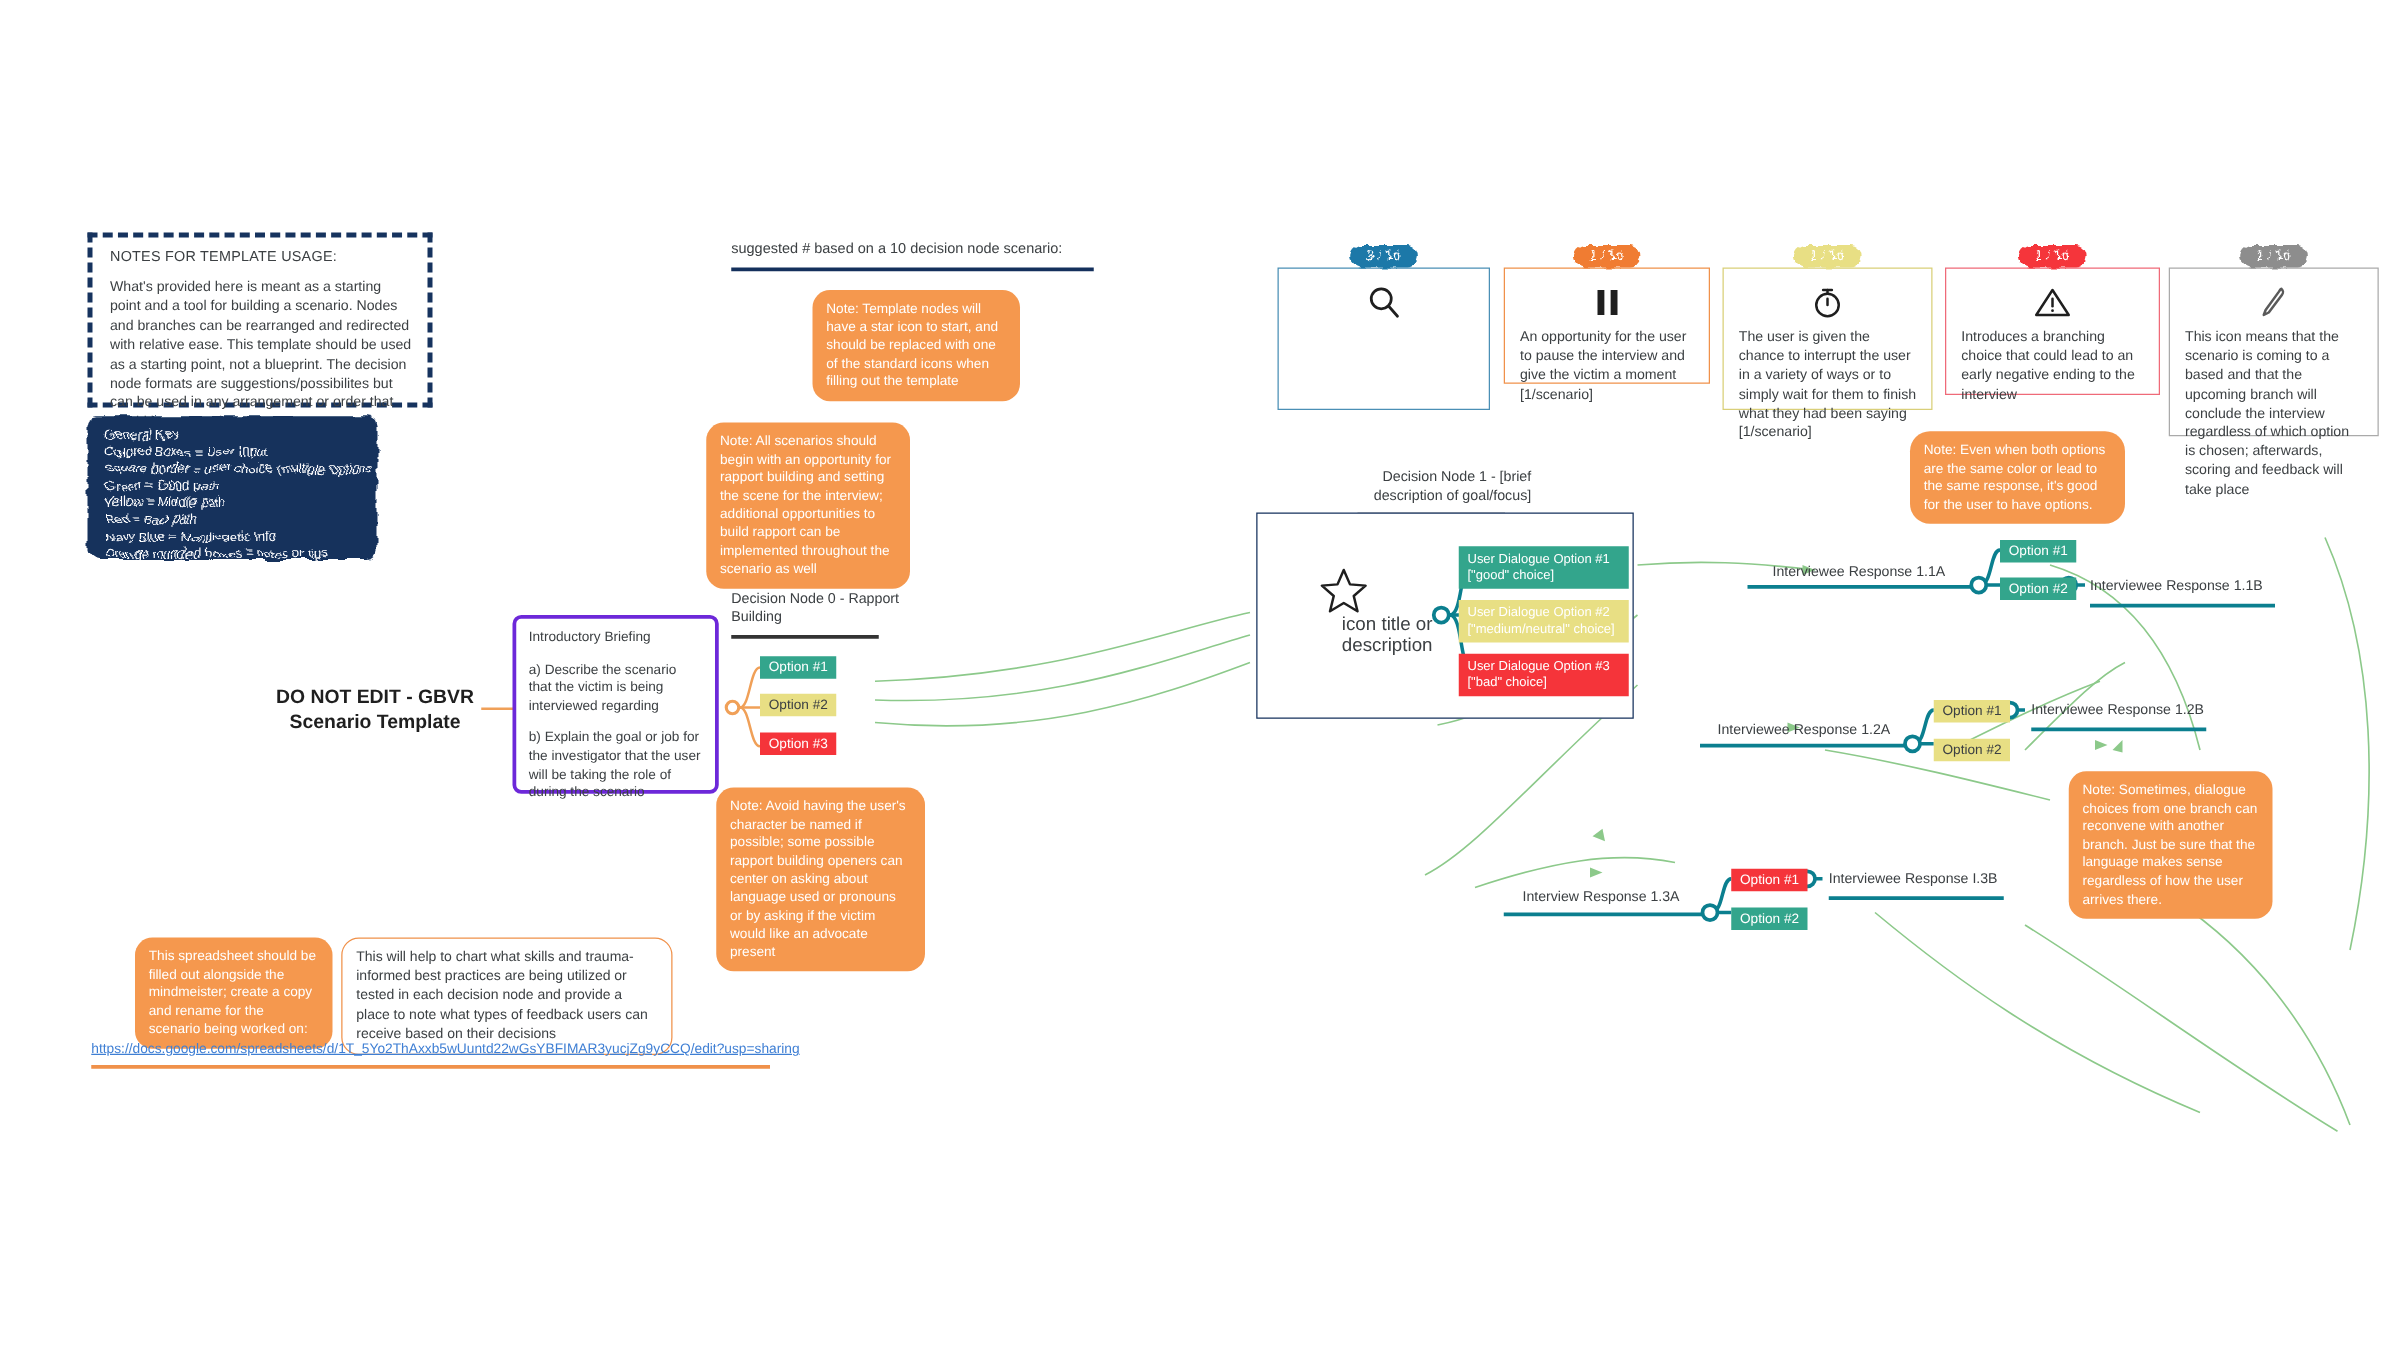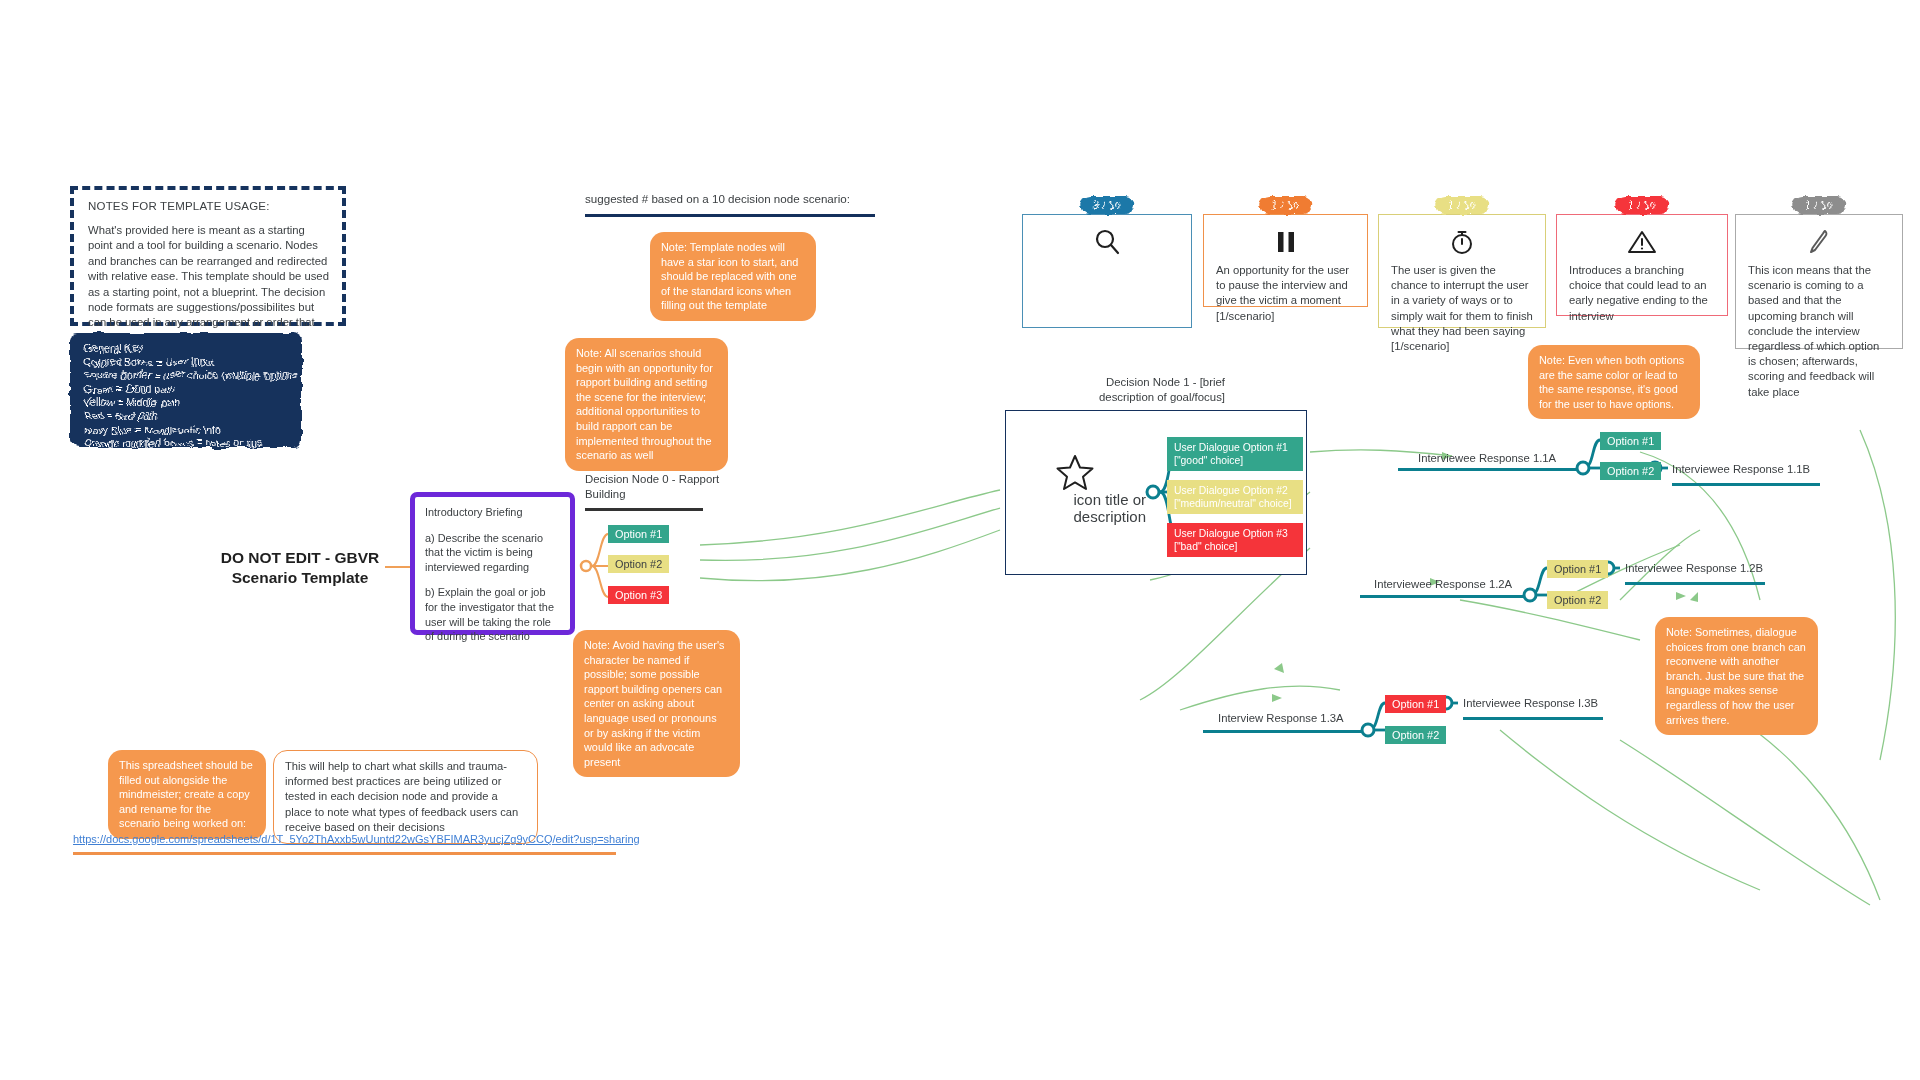--- a/index.html
+++ b/index.html
@@ -38,21 +38,21 @@
   .icard .itext{font-size:11.3px;line-height:15.2px;color:#3c4043;}
 
   
   .onote{background:#f5984e;color:#ffffff;border-radius:14px;
      padding:8px 11px;font-size:10.9px;line-height:14.6px;}
   .onote-out{background:#ffffff;border:1.4px solid #f0914a;border-radius:14px;
      padding:8px 11px;font-size:11.2px;line-height:15.2px;color:#3c4043;}
 
   
   #briefing{left:410px;top:492px;width:165px;height:143px;background:#fff;
-    border:5px solid #6d28d9;border-radius:7px;padding:8px 10px;}
+    border:3px solid #6d28d9;border-radius:7px;padding:8px 10px;}
   #briefing .bt{font-size:10.9px;line-height:14.6px;color:#3c4043;}
   #briefing .bt.gap{margin-top:11px;}
 
   
   #n0-title{left:585px;top:472px;width:150px;font-size:11.4px;line-height:15px;color:#3c4043;}
   #n0-rule{left:585px;top:508px;width:118px;height:2.5px;background:#333;}
   .optbox{font-size:10.9px;color:#ffffff;padding:3px 7px;white-space:nowrap;}
   .c-green{background:#33a58c;}
   .c-yellow{background:#e8df84;color:#3c4043;}
   .c-red{background:#f5343a;}
@@ -258,21 +258,21 @@
   </div>
   <div class="abs dlgbox c-yellow" style="left:1167px;top:480px;">
     <div>User Dialogue Option #2</div>
     <div>["medium/neutral" choice]</div>
   </div>
   <div class="abs dlgbox c-red" style="left:1167px;top:523px;">
     <div>User Dialogue Option #3</div>
     <div>["bad" choice]</div>
   </div>
 
-  <div class="abs onote" style="left:1528px;top:345px;width:172px;">Note: Even when both options are the same color or lead to the same response, it's good for the user to have options.</div>
+  <div class="abs onote" style="left:1528px;top:345px;width:172px;border-radius:16px;">Note: Even when both options are the same color or lead to the same response, it's good for the user to have options.</div>
 
   <div class="abs rlabel" style="left:1418px;top:452px;">Interviewee Response 1.1A</div>
   <div class="abs rline" style="left:1398px;top:468px;width:180px;"></div>
   <svg class="deco" viewBox="0 0 1920 1080">
     <g fill="none" stroke="#0b7f8f" stroke-width="2.8">
       <path d="M1584,468 C1594,468 1592,440 1600,440"></path>
       <path d="M1584,468 L1600,468"></path>
     </g>
     <circle cx="1583" cy="468" r="6" fill="#fff" stroke="#0b7f8f" stroke-width="3"></circle>
     <circle cx="1655" cy="468" r="6" fill="#fff" stroke="#0b7f8f" stroke-width="3"></circle>

